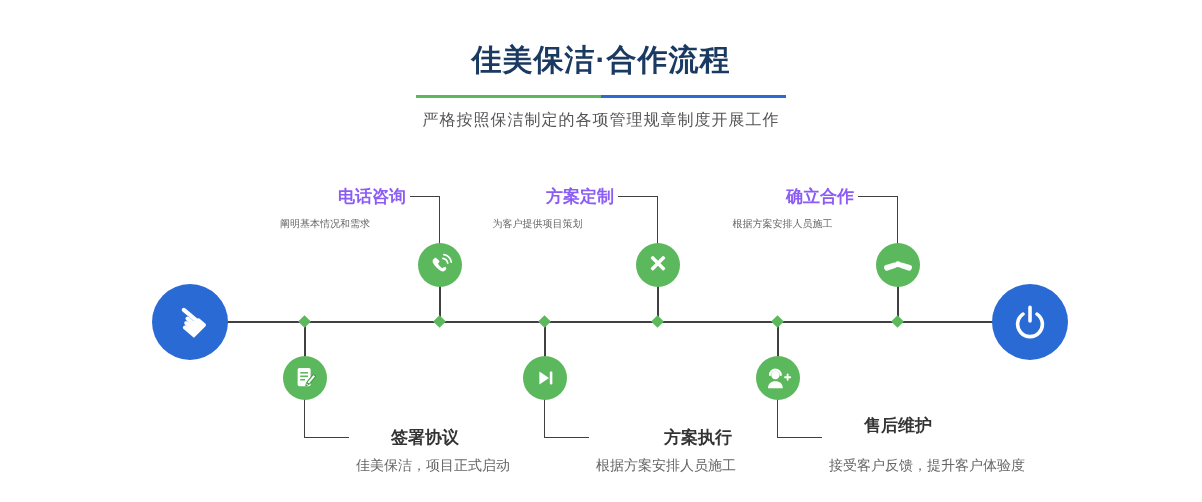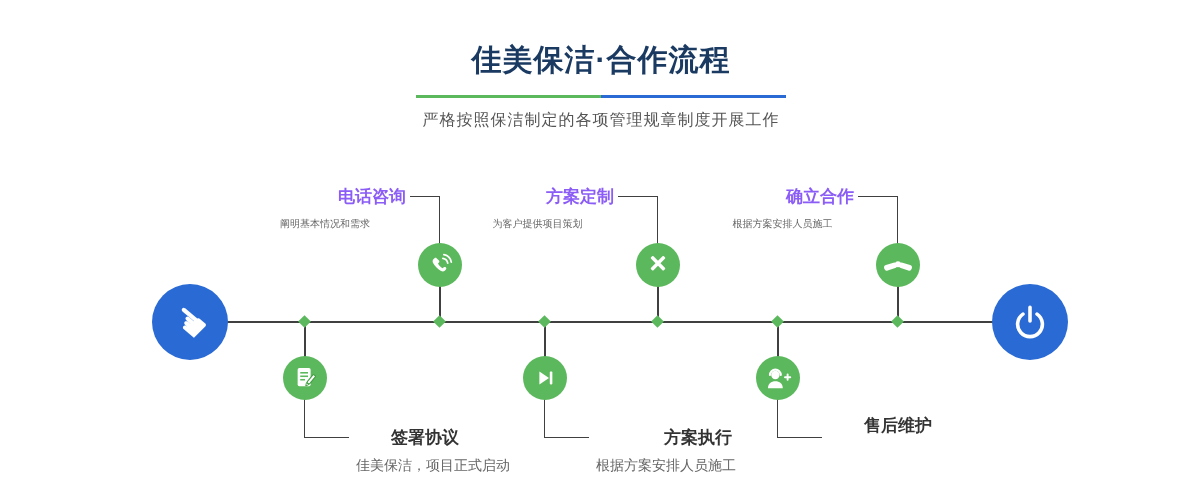--- a/index.html
+++ b/index.html
@@ -158,14 +158,15 @@
   <div class="step-title-top" style="left:758px; top:187px; width:96px;">确立合作</div>
   <div class="step-desc-top" style="left:695px; top:217px; width:175px;">根据方案安排人员施工</div>
 
   <div class="step-title-bot" style="left:353px; top:428px;">签署协议</div>
   <div class="step-desc-bot" style="left:356px; top:457px;">佳美保洁，项目正式启动</div>
 
   <div class="step-title-bot" style="left:626px; top:428px;">方案执行</div>
   <div class="step-desc-bot" style="left:596px; top:457px;">根据方案安排人员施工</div>
 
   <div class="step-title-bot" style="left:826px; top:416px;">售后维护</div>
+  <div class="step-desc-bot" style="left:829px; top:457px;">接受客户反馈，提升客户体验度</div>
 
 </div>
 
 </body></html>

